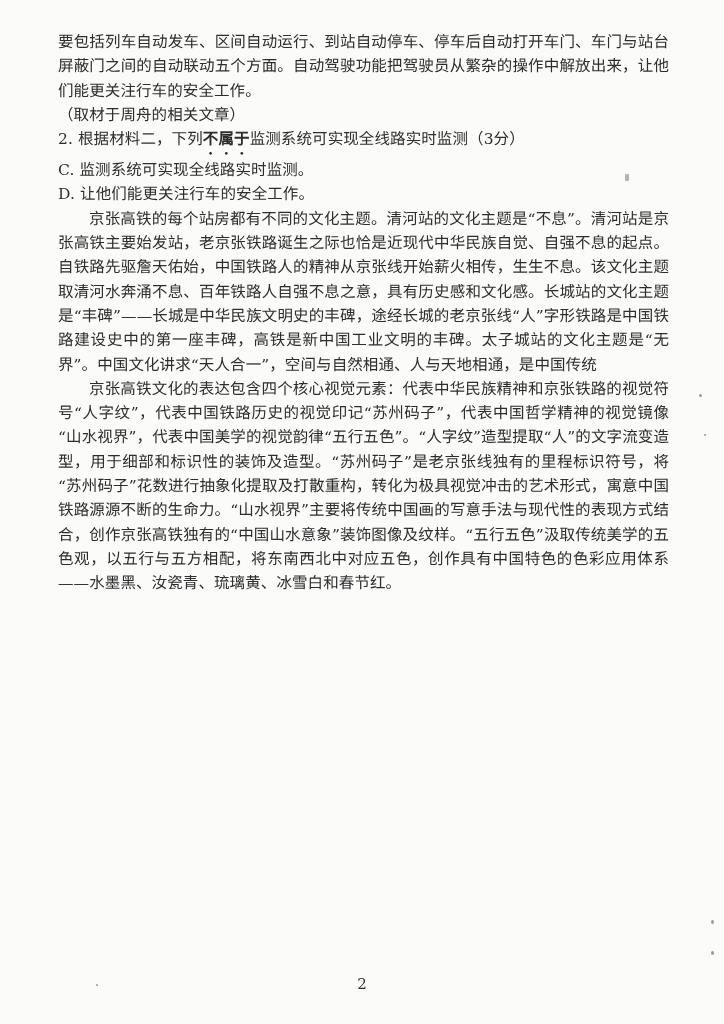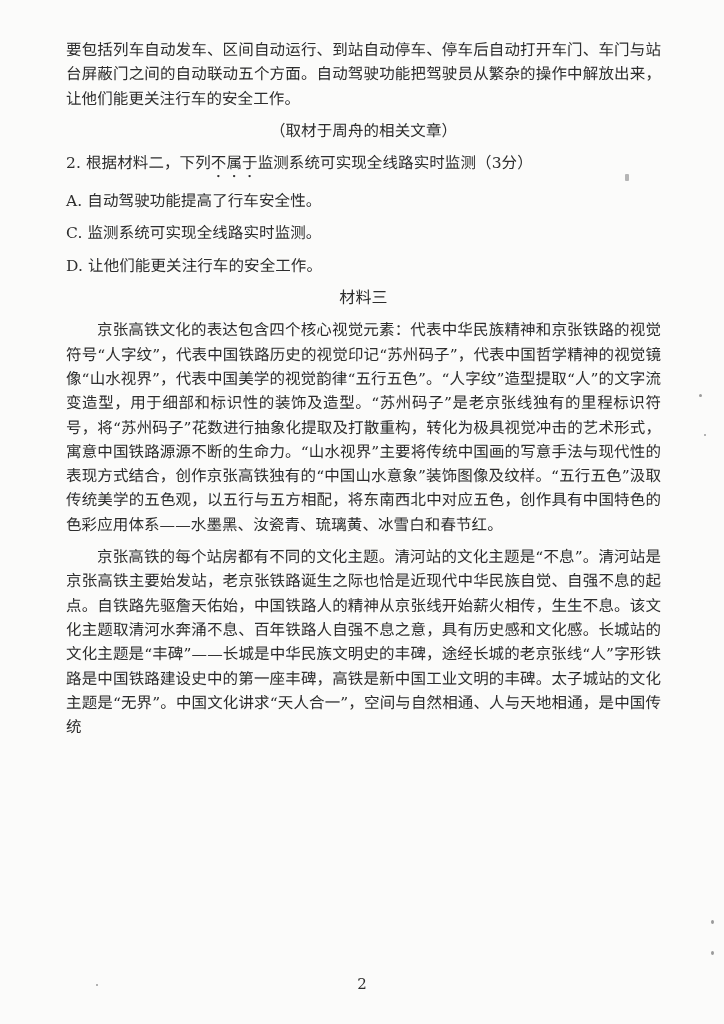--- a/index.html
+++ b/index.html
@@ -22,40 +22,41 @@
     top: 30px;
     left: 58px;
     width: 611px;
     font-size: 15.5px;
     line-height: 24.3px;
     text-align: justify;
     text-justify: inter-character;
     letter-spacing: 0.1px;
   }
   .content p, .content h3 {
-    margin: 8px;
+    margin: 0;
     padding: 0;
   }
   .para {
     text-indent: 2em;
   }
   .no-indent {
     text-indent: 0;
   }
   .attribution {
-    text-align: center;
+    text-align: left;
   }
   .question {
     text-indent: 0;
   }
   .emph {
     -webkit-text-emphasis: filled dot #2d2d2d;
     -webkit-text-emphasis-position: under left;
     text-emphasis: filled dot #2d2d2d;
     text-emphasis-position: under left;
+    font-weight: bold;
   }
   .option {
     padding-left: 27px;
     text-indent: 0;
   }
   .material-heading {
     text-align: center;
     font-weight: normal;
     font-size: 16px;
     line-height: 24.3px;
@@ -86,27 +87,25 @@
 </head>
 <body>
 
 <div class="page">
   <div class="content">
 
     <p class="para no-indent">要包括列车自动发车、区间自动运行、到站自动停车、停车后自动打开车门、车门与站台屏蔽门之间的自动联动五个方面。自动驾驶功能把驾驶员从繁杂的操作中解放出来，让他们能更关注行车的安全工作。</p>
     <p class="attribution">（取材于周舟的相关文章）</p>
 
     <p class="question"><span>2. 根据材料二，下列</span><span class="emph">不属于</span><span>监测系统可实现全线路实时监测（3分）</span></p>
-    <p class="option">A. 自动驾驶功能提高了行车安全性。</p>
     <p class="option">C. 监测系统可实现全线路实时监测。</p>
     <p class="option">D. 让他们能更关注行车的安全工作。</p>
 
-    <h3 class="material-heading">材料三</h3>
+    <p class="para">京张高铁的每个站房都有不同的文化主题。清河站的文化主题是“不息”。清河站是京张高铁主要始发站，老京张铁路诞生之际也恰是近现代中华民族自觉、自强不息的起点。自铁路先驱詹天佑始，中国铁路人的精神从京张线开始薪火相传，生生不息。该文化主题取清河水奔涌不息、百年铁路人自强不息之意，具有历史感和文化感。长城站的文化主题是“丰碑”——长城是中华民族文明史的丰碑，途经长城的老京张线“人”字形铁路是中国铁路建设史中的第一座丰碑，高铁是新中国工业文明的丰碑。太子城站的文化主题是“无界”。中国文化讲求“天人合一”，空间与自然相通、人与天地相通，是中国传统</p>
     <p class="para">京张高铁文化的表达包含四个核心视觉元素：代表中华民族精神和京张铁路的视觉符号“人字纹”，代表中国铁路历史的视觉印记“苏州码子”，代表中国哲学精神的视觉镜像“山水视界”，代表中国美学的视觉韵律“五行五色”。“人字纹”造型提取“人”的文字流变造型，用于细部和标识性的装饰及造型。“苏州码子”是老京张线独有的里程标识符号，将“苏州码子”花数进行抽象化提取及打散重构，转化为极具视觉冲击的艺术形式，寓意中国铁路源源不断的生命力。“山水视界”主要将传统中国画的写意手法与现代性的表现方式结合，创作京张高铁独有的“中国山水意象”装饰图像及纹样。“五行五色”汲取传统美学的五色观，以五行与五方相配，将东南西北中对应五色，创作具有中国特色的色彩应用体系——水墨黑、汝瓷青、琉璃黄、冰雪白和春节红。</p>
-    <p class="para">京张高铁的每个站房都有不同的文化主题。清河站的文化主题是“不息”。清河站是京张高铁主要始发站，老京张铁路诞生之际也恰是近现代中华民族自觉、自强不息的起点。自铁路先驱詹天佑始，中国铁路人的精神从京张线开始薪火相传，生生不息。该文化主题取清河水奔涌不息、百年铁路人自强不息之意，具有历史感和文化感。长城站的文化主题是“丰碑”——长城是中华民族文明史的丰碑，途经长城的老京张线“人”字形铁路是中国铁路建设史中的第一座丰碑，高铁是新中国工业文明的丰碑。太子城站的文化主题是“无界”。中国文化讲求“天人合一”，空间与自然相通、人与天地相通，是中国传统</p>
 
   </div>
 
   <div class="page-number">2</div>
 
   <div class="speck s1"></div>
   <div class="speck s2"></div>
   <div class="speck s3"></div>
   <div class="speck s4"></div>
   <div class="speck s5"></div>

